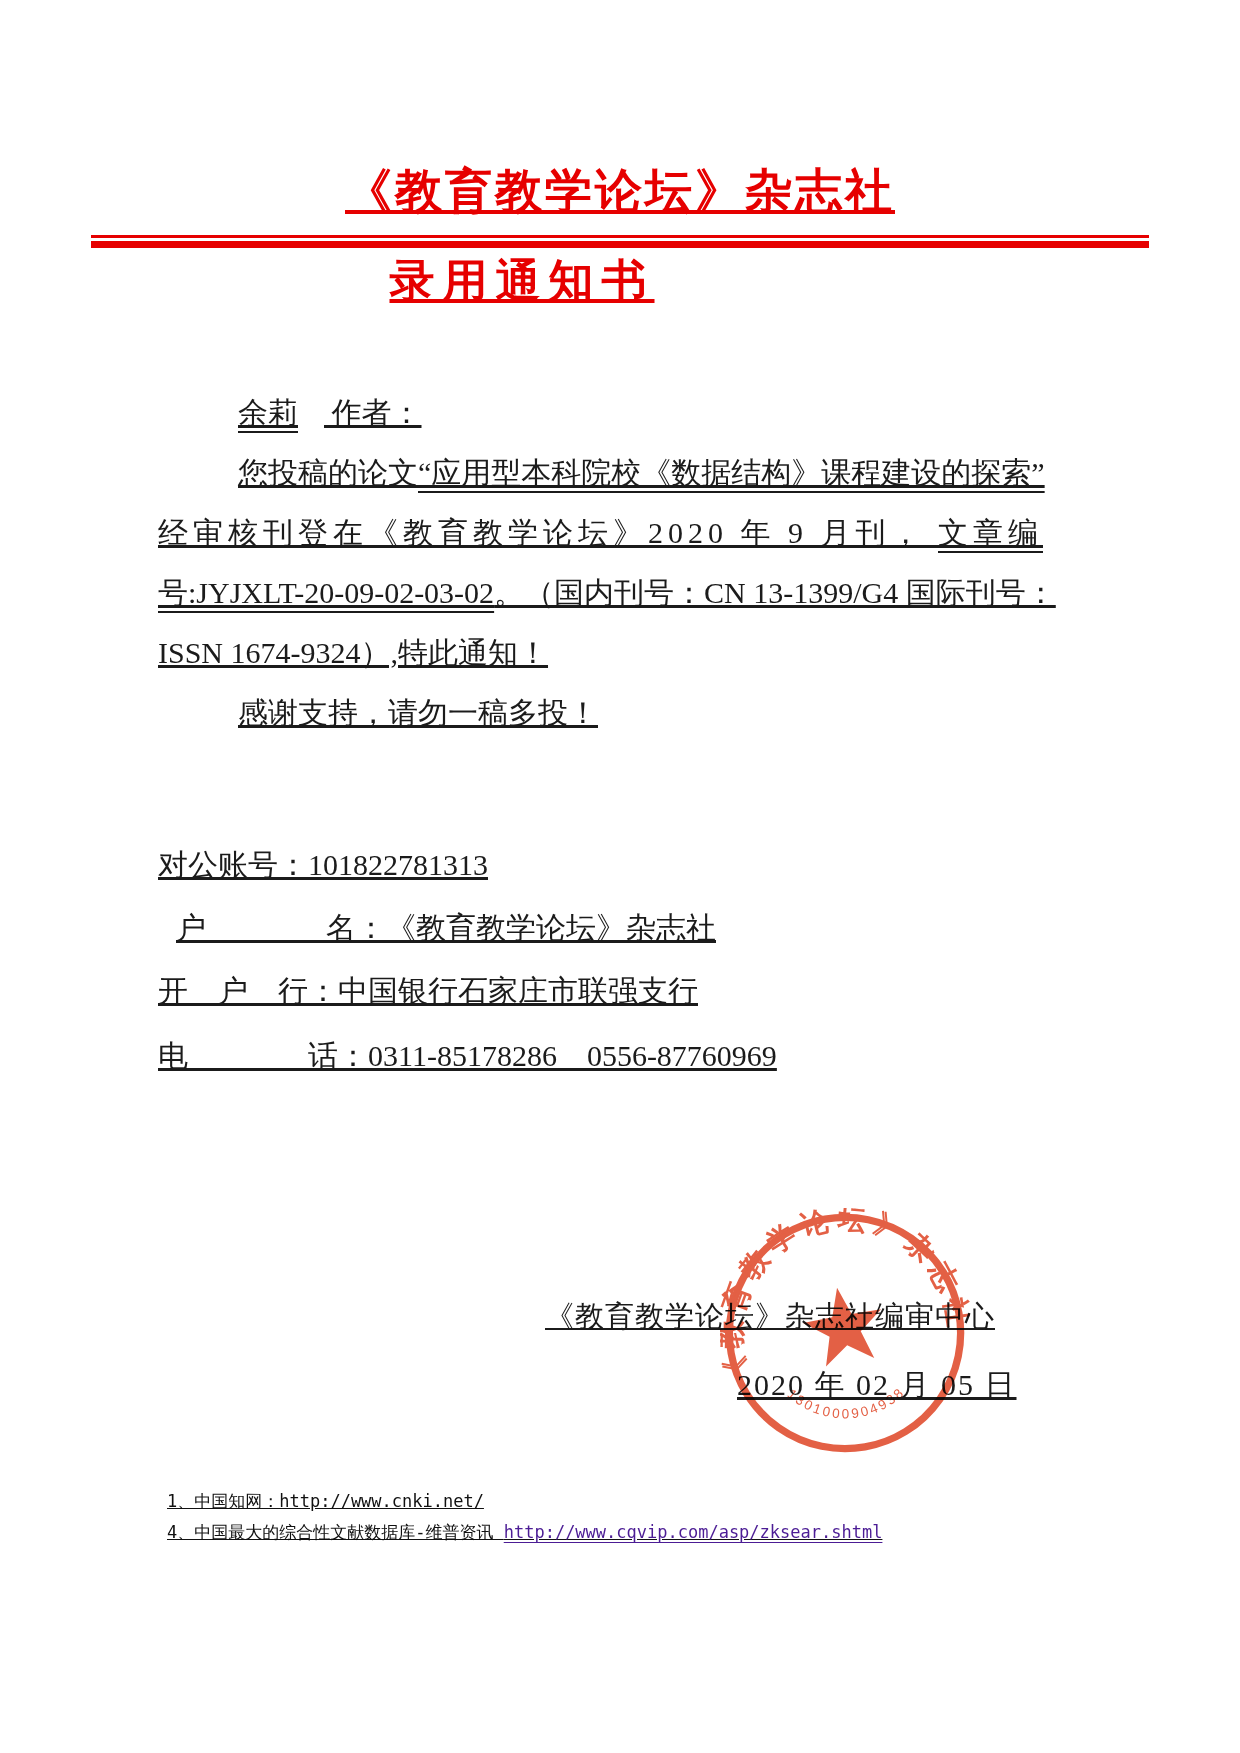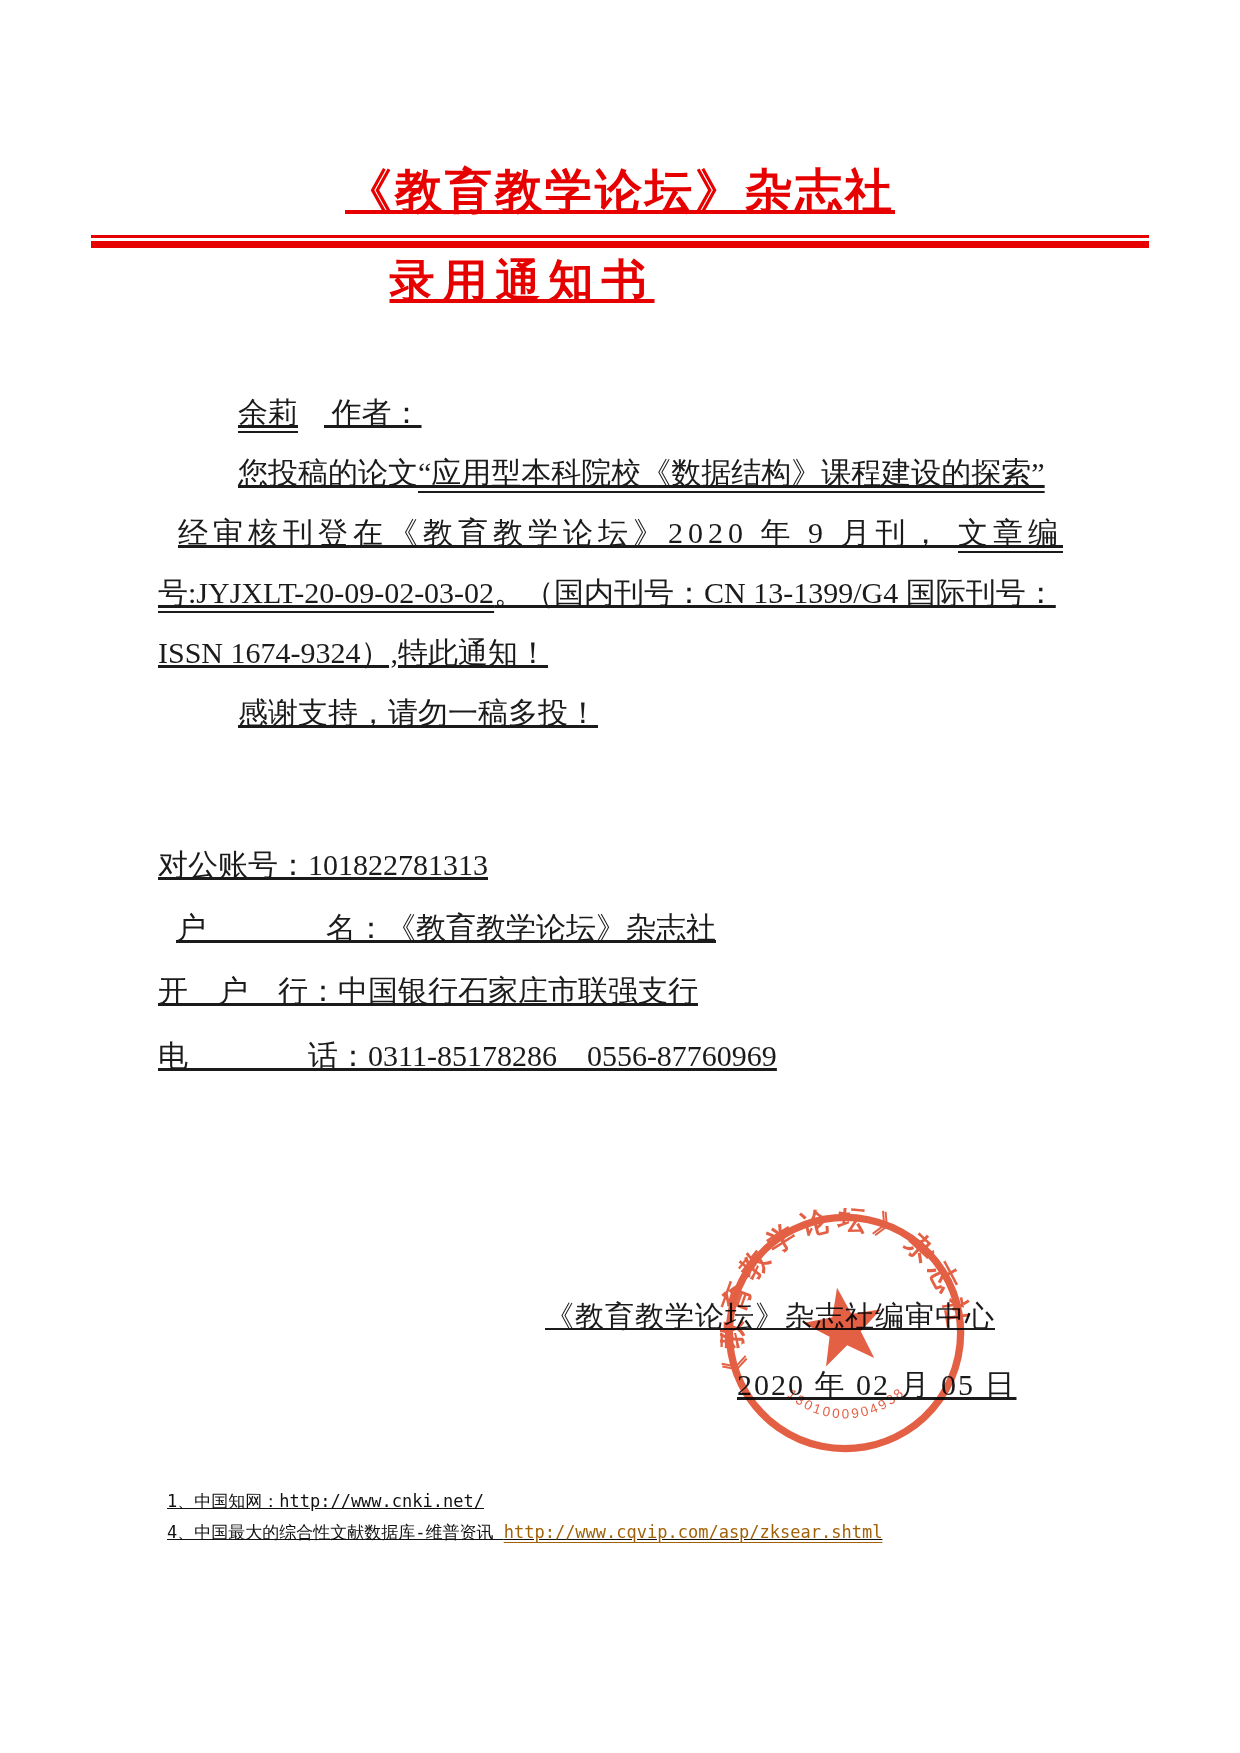--- a/index.html
+++ b/index.html
@@ -40,39 +40,39 @@
     left:720px;top:1208px;width:250px;height:250px;z-index:2;
     opacity:.88;mix-blend-mode:multiply;
   }
   .stamp svg{width:100%;height:100%;}
   
   .footer{
     left:167px;top:1486px;width:950px;
     font-family:"DejaVu Sans Mono","Liberation Mono",monospace;
     font-size:17px;line-height:31px;color:#111;white-space:nowrap;
   }
-  .footer .link{color:#a16207;text-decoration:underline;text-underline-offset:4px;cursor:pointer;}
+  .footer .link{color:#4c1d95;text-decoration:underline;text-underline-offset:4px;cursor:pointer;}
 </style>
 </head>
 <body>
 
 <div class="abs org-title">《教育教学论坛》杂志社</div>
 <div class="abs rule-thin"></div>
 <div class="abs rule-thick"></div>
 <div class="abs doc-title">录用通知书</div>
 
 <div class="abs bline indent" style="top:393px;">
   <span class="u u-name">余莉</span><span> 作者：</span>
 </div>
 
 <div class="abs bline indent" style="top:453px;">
   <span>您投稿的论文</span><span class="u">“应用型本科院校《数据结构》课程建设的探索”</span>
 </div>
 
-<div class="abs bline spread" style="top:513px;margin-left:20px;">
+<div class="abs bline spread" style="top:513px;">
   <span>经审核刊登在《教育教学论坛》2020 年 9 月刊， </span><span class="u">文章编</span>
 </div>
 
 <div class="abs bline" style="top:573px;">
   <span class="u">号:JYJXLT-20-09-02-03-02</span><span>。（国内刊号：CN 13-1399/G4 国际刊号：</span>
 </div>
 
 <div class="abs bline" style="top:633px;">ISSN 1674-9324）,特此通知！</div>
 
 <div class="abs bline indent" style="top:693px;">感谢支持，请勿一稿多投！</div>

